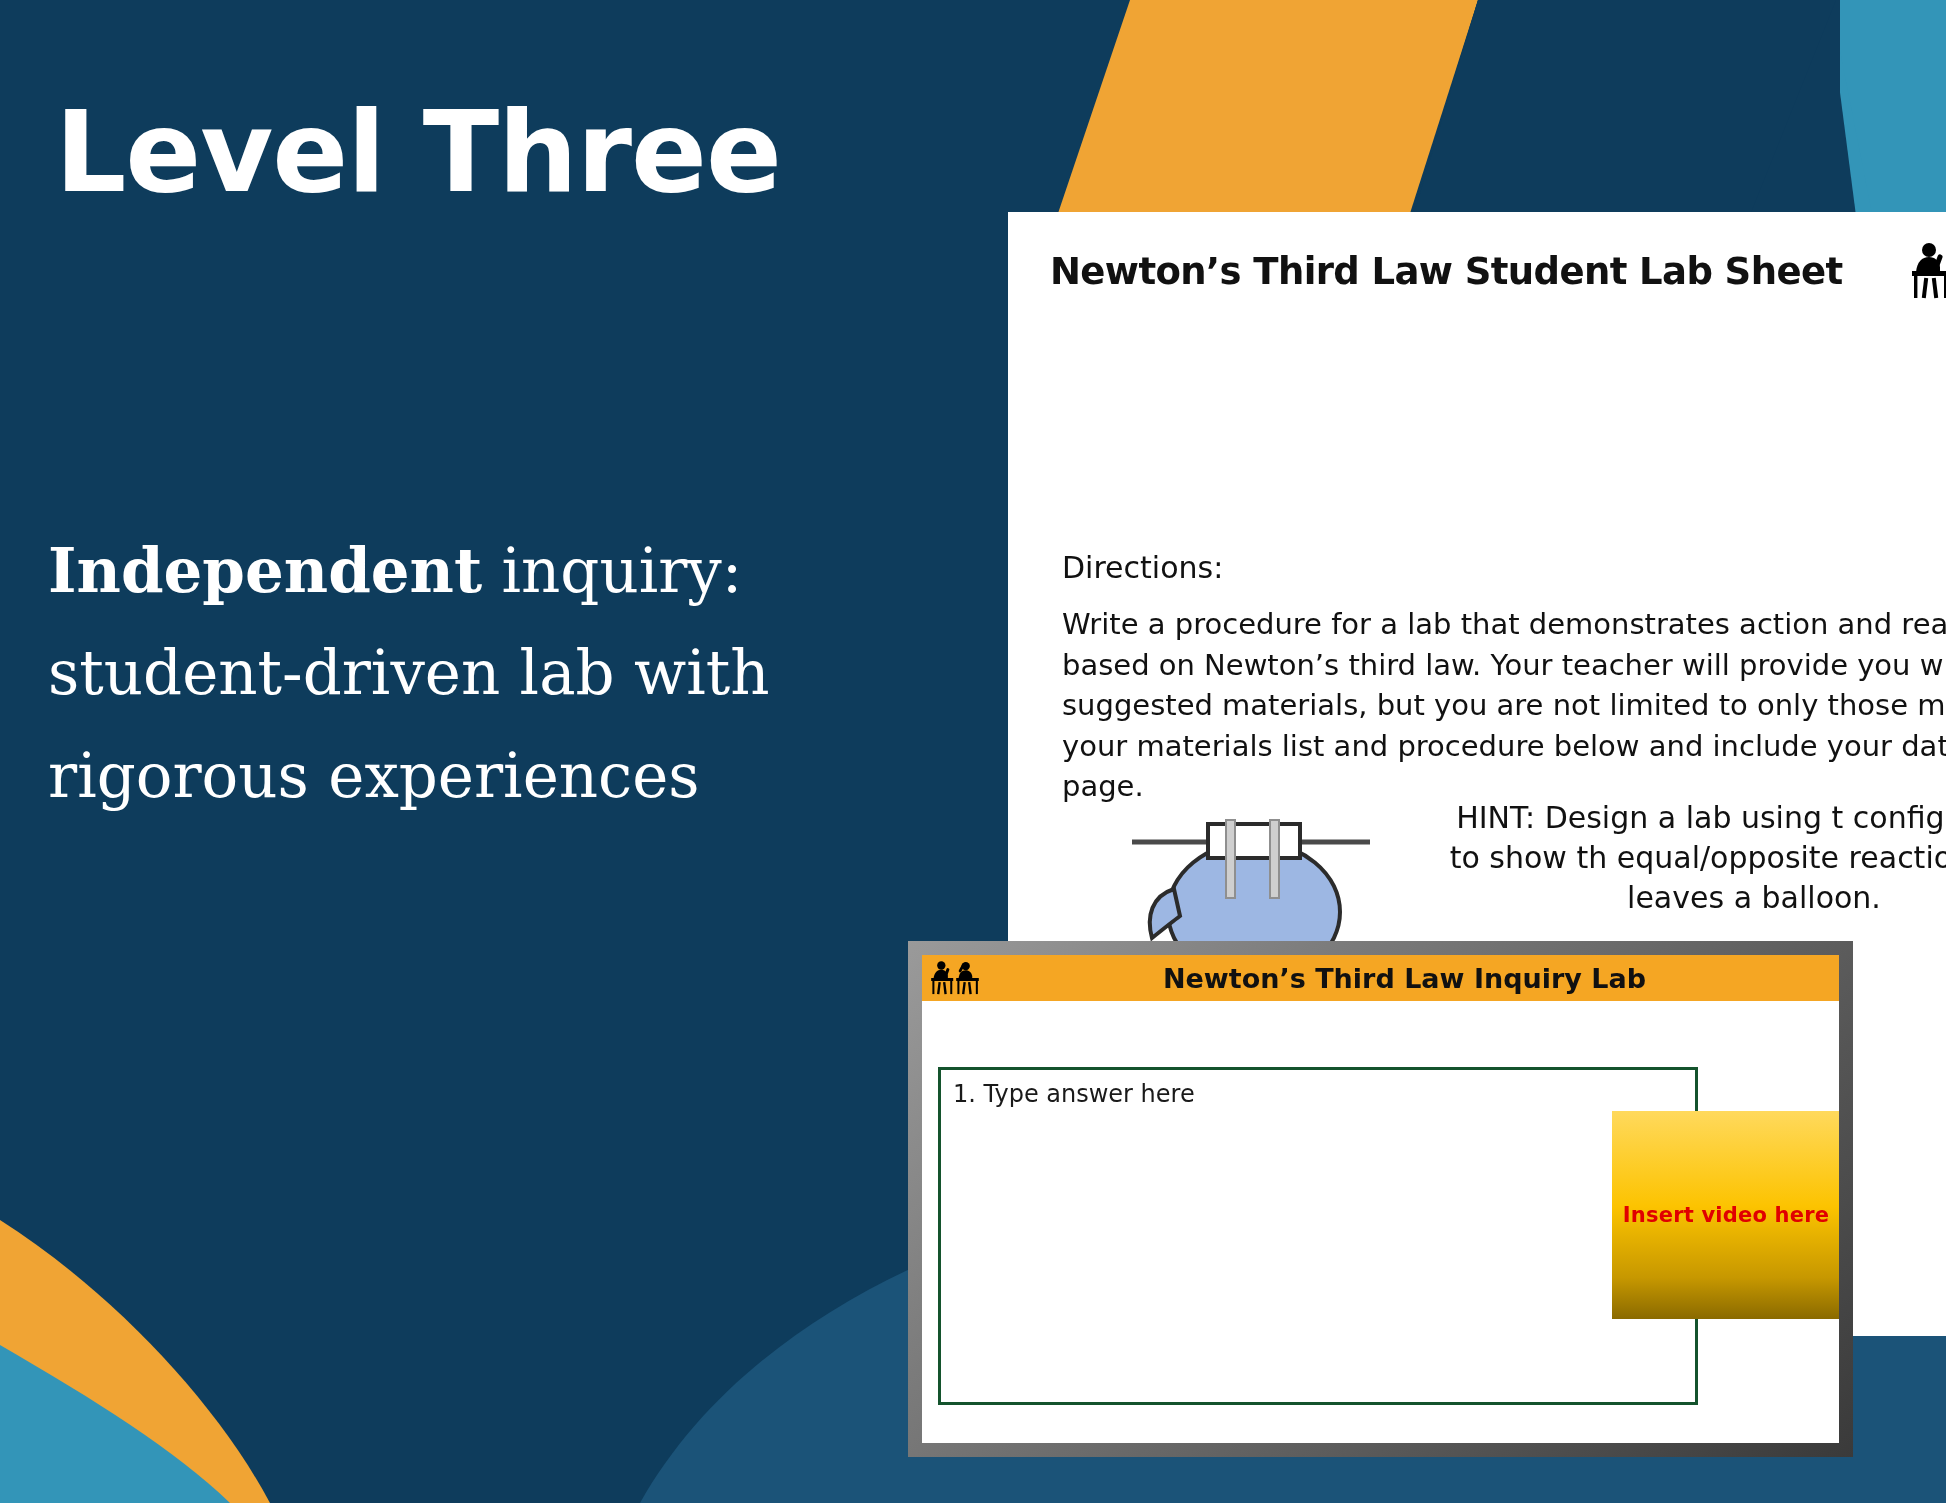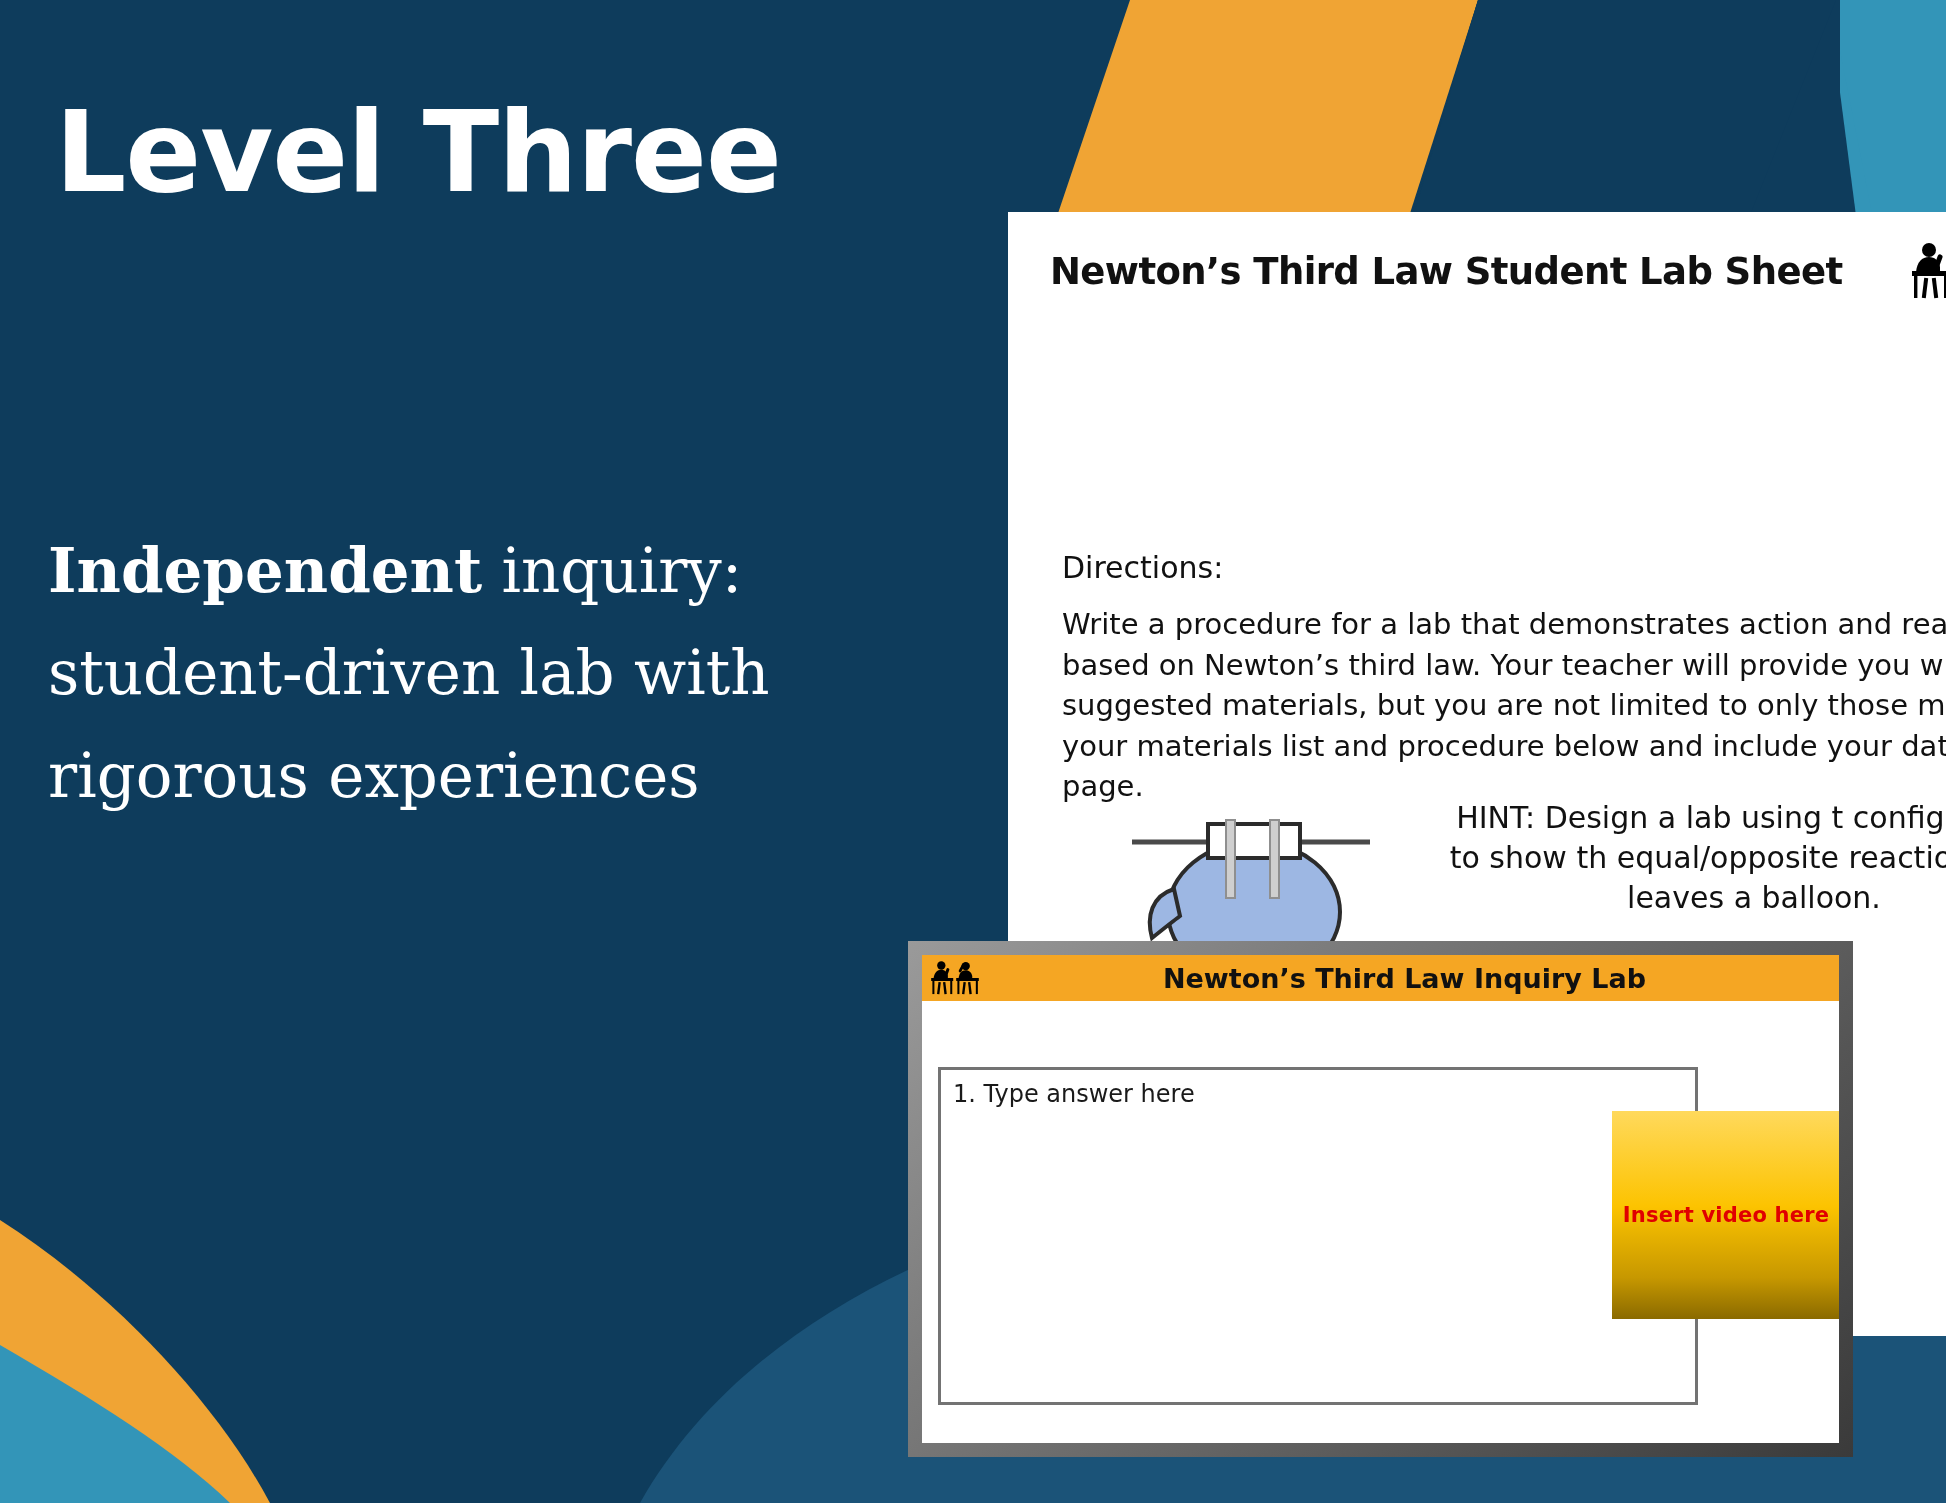--- a/index.html
+++ b/index.html
@@ -176,21 +176,21 @@
     font-size: 29px;
     color: #111111;
   }
   .answer-box {
     position: absolute;
     left: 16px;
     top: 112px;
     width: 760px;
     height: 338px;
     background: #ffffff;
-    border: 3px solid #737373;
+    border: 3px solid #14532d;
     box-sizing: border-box;
   }
   .answer-text {
     margin: 10px 0 0 12px;
     font-family: "DejaVu Sans", sans-serif;
     font-size: 24px;
     color: #1a1a1a;
   }
   .video-box {
     position: absolute;

